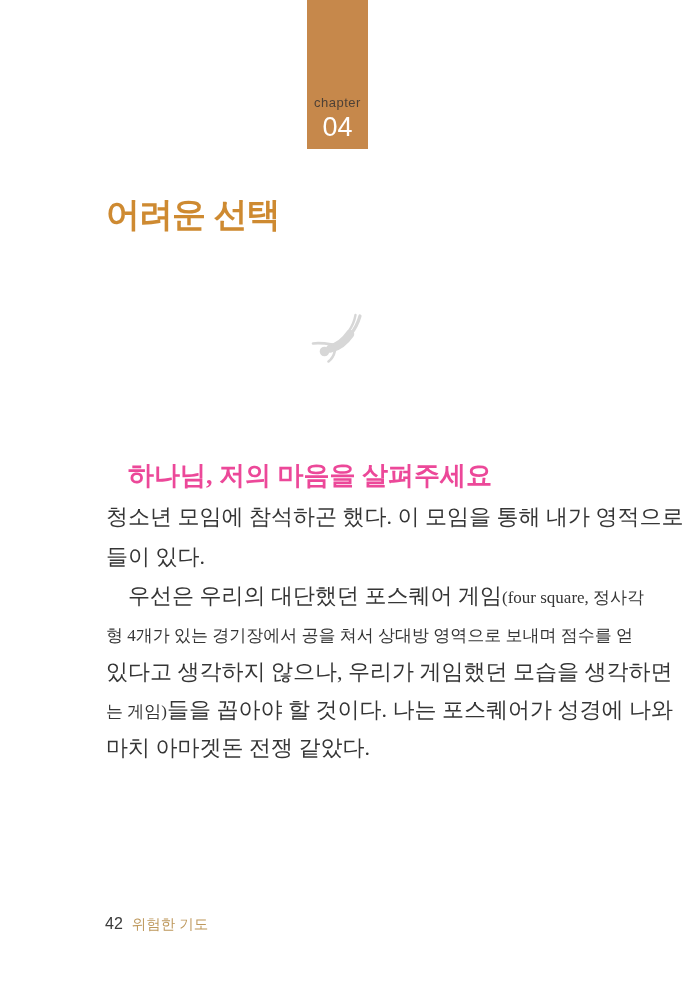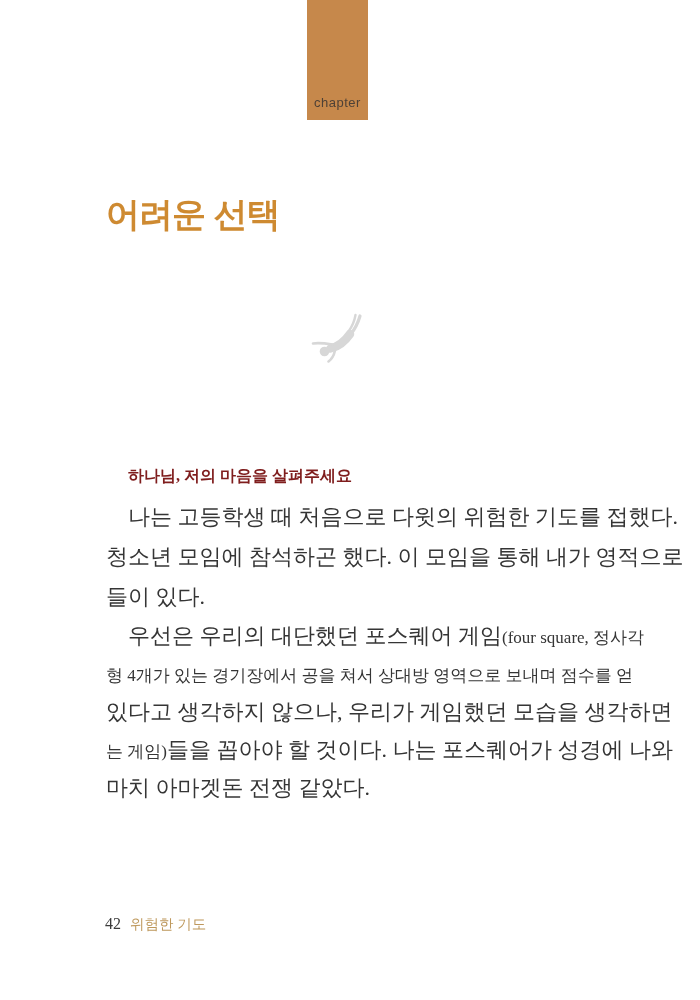--- a/index.html
+++ b/index.html
@@ -3,66 +3,66 @@
 <meta charset="utf-8">
 <style>
   html,body{margin:0;padding:0;}
   body{
     width:700px;height:1000px;position:relative;background:#ffffff;
     font-family:"Liberation Serif","DejaVu Serif",serif;overflow:hidden;
   }
 
   
   .chapter-tab{
-    position:absolute;left:307px;top:0;width:61px;height:120px;
+    position:absolute;left:307px;top:0;width:61px;height:149px;
     background:#c6884b;
   }
   .chapter-label{
     position:absolute;left:0;top:95px;width:100%;text-align:center;
     font-family:"Liberation Sans","DejaVu Sans",sans-serif;
     font-size:13px;color:#4e4136;letter-spacing:0.5px;
   }
   .chapter-number{
-    position:absolute;left:0;top:112px;width:100%;text-align:right;
+    position:absolute;left:0;top:112px;width:100%;text-align:center;
     font-family:"Liberation Sans","DejaVu Sans",sans-serif;
-    font-size:27px;color:#ffffff;font-weight:400;margin-top:16px;
+    font-size:27px;color:#ffffff;font-weight:400;
   }
 
   
   .page-title{
     position:absolute;left:106px;top:192px;width:466px;text-align:left;
     font-family:"Liberation Sans","DejaVu Sans",sans-serif;
     font-size:34px;font-weight:bold;color:#ce8a31;letter-spacing:-1px;
   }
 
   
   .diver{position:absolute;left:310px;top:313px;width:56px;height:54px;}
 
   
   .content{position:absolute;left:106px;top:461px;width:466px;}
   .section-heading{
-    font-size:16px;font-weight:bold;color:#7f1d1d;
+    font-size:26px;font-weight:bold;color:#ec4899;
     padding-left:22px;line-height:30px;height:30px;margin-bottom:6px;
     font-family:"Liberation Serif","DejaVu Serif",serif;
   }
   .line{
     font-size:22px;color:#353535;
     text-align:justify;text-align-last:justify;
     white-space:nowrap;
   }
   .p1 .line{height:40px;line-height:40px;}
   .p2 .line{height:38px;line-height:38px;}
   .line.indent{padding-left:22px;}
   .line.end{text-align-last:left;}
   .seg-small{font-size:17px;}
 
   
   .footer{
     position:absolute;left:105px;top:915px;height:20px;
-    font-family:Liberation Serif, serif;
+    font-family:Liberation Sans, sans-serif;
     display:flex;align-items:baseline;gap:9px;
   }
   .page-number{font-size:16px;color:#3a3a3a;font-weight:500;}
   .book-title{font-size:14.5px;color:#be985c;}
 </style>
 </head>
 <body>
 
 <div class="chapter-tab">
   <div class="chapter-label">chapter</div>
@@ -79,21 +79,20 @@
     <path d="M22.5,31.5 C16,30.5 9,29.5 3,30.5" stroke-width="2.6"></path>
     <path d="M25,37.5 C24,42 22,46 18.5,48.5" stroke-width="2.6"></path>
   </g>
   <circle cx="14.5" cy="38.5" r="4.8" fill="#d7d7d7"></circle>
 </svg>
 
 <div class="content">
   <div class="section-heading">하나님, 저의 마음을 살펴주세요</div>
 
   <div class="p1">
-    <div class="line indent"><span>나는 고등학생 때 처음으로 다윗의 위험한 기도를 접했다.</span></div>
     <div class="line"><span>청소년 모임에 참석하곤 했다. 이 모임을 통해 내가 영적으로</span></div>
     <div class="line end"><span>들이 있다.</span></div>
   </div>
 
   <div class="p2">
     <div class="line indent"><span>우선은 우리의 대단했던 포스퀘어 게임</span><span class="seg-small">(four square, 정사각</span></div>
     <div class="line"><span class="seg-small">형 4개가 있는 경기장에서 공을 쳐서 상대방 영역으로 보내며 점수를 얻</span></div>
     <div class="line"><span>있다고 생각하지 않으나, 우리가 게임했던 모습을 생각하면</span></div>
     <div class="line"><span class="seg-small">는 게임)</span><span>들을 꼽아야 할 것이다. 나는 포스퀘어가 성경에 나와</span></div>
     <div class="line end"><span>마치 아마겟돈 전쟁 같았다.</span></div>

